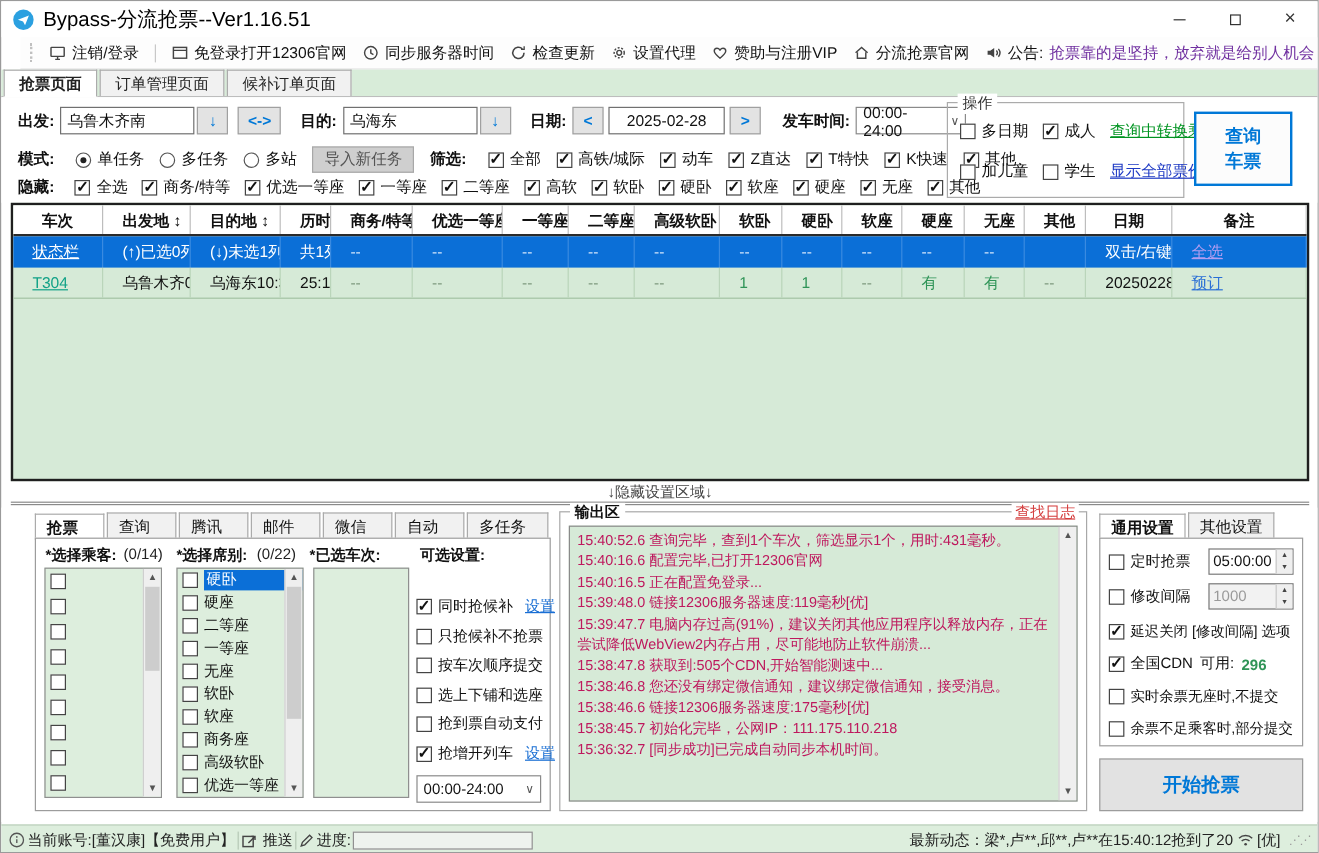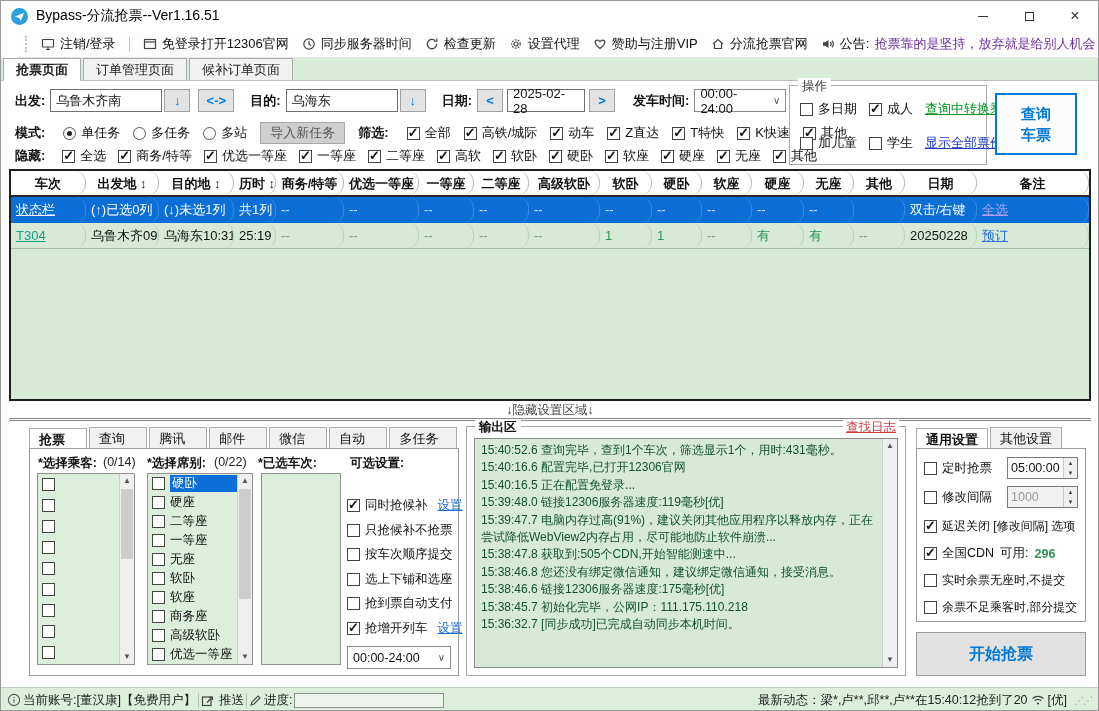--- a/index.html
+++ b/index.html
@@ -2,21 +2,21 @@
 <html><head>
 <meta charset="utf-8">
 <style>
   html,body{margin:0;padding:0;background:#e8e8e8;font-family:"Liberation Sans",sans-serif;}
   .window{position:relative;width:1099px;height:711px;background:#fff;border:1px solid #9a9a9a;box-sizing:border-box;overflow:hidden;font-size:13px;color:#111;}
   .window *{box-sizing:border-box;}
 
   
   .titlebar{position:absolute;left:0;top:0;width:100%;height:30px;display:flex;align-items:center;padding-left:10px;background:#fff;}
   .appicon{width:17px;height:17px;border-radius:50%;background:#2ba0e0;display:flex;align-items:center;justify-content:center;margin-right:8px;flex:none;}
-  .title-text{font-size:14px;color:#000;}
+  .title-text{font-size:17px;color:#000;}
   .winbtns{position:absolute;right:0;top:0;height:30px;display:flex;}
   .winbtn{width:46px;height:30px;display:flex;align-items:center;justify-content:center;color:#333;}
   .bar-min{width:10px;height:1px;background:#333;}
   .box-max{width:9px;height:9px;border:1px solid #333;}
   .x-close{font-size:16px;line-height:1;}
 
   
   .toolbar{position:absolute;left:16px;top:30px;width:100%;height:27px;display:flex;align-items:center;gap:13px;padding-left:8px;border-bottom:1px solid #e3e3e3;background:#fdfdfd;}
   .tgrip{width:3px;height:16px;border-left:2px dotted #c0c0c0;}
   .titem{display:flex;align-items:center;gap:5px;white-space:nowrap;}
@@ -46,21 +46,21 @@
   .rd.on::after{content:"";position:absolute;left:3px;top:3px;width:5px;height:5px;border-radius:50%;background:#222;}
   .glink{color:#009421;text-decoration:underline;white-space:nowrap;}
   .blink{color:#1d39c4;text-decoration:underline;white-space:nowrap;}
   .rlink{color:#d43c3c;text-decoration:underline;}
   .querybtn{position:absolute;left:994px;top:12px;width:82px;height:62px;border:2px solid #0078d7;background:#fcfcfc;color:#0078d7;font-size:15px;font-weight:700;display:flex;flex-direction:column;align-items:center;justify-content:center;line-height:21px;}
   .importbtn{height:22px;padding:0 9px;background:#cfcfcf;border:1px solid #a8a8a8;color:#555;display:flex;align-items:center;}
 
   
   .tbl{position:absolute;left:8px;top:168px;width:1082px;height:232px;border:2px solid #1f1f1f;background:#d6ead7;overflow:hidden;}
   .trow{display:grid;grid-template-columns:75px 73px 75px 42px 68px 75px 55px 55px 71px 52px 50px 50px 52px 50px 51px 72px 1fr;height:26px;line-height:25px;font-size:13px;}
-  .tcell{padding:0 5px;border-right:1px solid #bdbdbd;white-space:nowrap;overflow:hidden;border-radius:11px;}
+  .tcell{padding:0 16px;border-right:1px solid #bdbdbd;white-space:nowrap;overflow:hidden;}
   .thead{background:#fff;border-bottom:2px solid #2a2a2a;font-weight:600;}
   .thead .tcell{text-align:center;}
   .selrow{background:#0b6fd7;color:#fff;}
   .selrow .tcell{border-right:1px solid #3a8ae0;}
   .selrow .dash{color:#cfe3fa;}
   .trainrow{color:#111;border-bottom:1px solid #a3c3a3;}
   .trainrow .tcell{border-right:1px solid #bad5ba;}
   .trainrow .dash{color:#7e9a7e;}
   .grn{color:#2f9457;}
   .lnk-white{color:#fff;text-decoration:underline;}
@@ -89,21 +89,21 @@
   .sbar{position:absolute;top:0;bottom:0;right:0;width:15px;background:#efefef;border-left:1px solid #cfcfcf;}
   .sarr{position:absolute;left:0;width:14px;height:14px;text-align:center;font-size:8px;color:#555;line-height:14px;}
   .sthumb{position:absolute;left:1px;width:12px;background:#cdcdcd;}
   .optcol{position:absolute;left:317px;top:48px;width:110px;display:flex;flex-direction:column;gap:7.5px;font-size:12.5px;}
   .optlink{color:#1a6fd4;text-decoration:underline;margin-left:5px;}
 
   .outpanel{position:absolute;left:465px;top:3px;width:440px;height:250px;border:1px solid #a8a8a8;}
   .outlegend{position:absolute;top:-8px;left:8px;background:#fff;padding:0 4px;font-size:12.5px;font-weight:600;}
   .findlog{position:absolute;top:-8px;right:6px;background:#fff;padding:0 3px;font-size:12.5px;}
   .logbox{position:absolute;left:7px;right:7px;top:11px;bottom:7px;border:1px solid #8a8a8a;background:#d6ead7;padding:3px 22px 3px 6px;overflow:hidden;}
-  .logline{font-size:12px;line-height:17.4px;color:#14532d;}
+  .logline{font-size:12px;line-height:17.4px;color:#be185d;}
 
   .rpanel{position:absolute;left:915px;top:3px;width:170px;height:250px;}
   .rbox{top:22px;left:0;right:0;height:174px;}
   .rrow{display:flex;align-items:center;gap:6px;padding:0 7px;font-size:12.5px;white-space:nowrap;}
   .spin{display:flex;border:1px solid #7a7a7a;background:#fff;height:22px;margin-left:auto;}
   .spin .v{width:55px;padding:0 3px;line-height:20px;font-size:12.5px;}
   .spin.off{background:#f2f2f2;}
   .spin.off .v{color:#9a9a9a;}
   .spin .arrs{width:14px;border-left:1px solid #c9c9c9;display:flex;flex-direction:column;background:#efefef;}
   .spin .arrs span{flex:1;font-size:6px;text-align:center;line-height:10px;color:#444;}
@@ -233,21 +233,21 @@
           <span>↓</span>
         </span>
       <span class="smallbtn" style="width:36px;margin-left:8px;">&lt;-&gt;</span>
       <span class="flabel" style="margin-left:16px;">目的:</span>
       <span class="inputbox" style="width:112px;">乌海东</span>
       <span class="smallbtn" style="width:26px;margin-left:2px;">
           <span>↓</span>
         </span>
       <span class="flabel" style="margin-left:16px;">日期:</span>
       <span class="smallbtn" style="width:26px;">&lt;</span>
-      <span class="inputbox" style="width:78px;margin-left:4px;justify-content:center;">2025-02-28</span>
+      <span class="inputbox" style="width:97px;margin-left:4px;justify-content:center;">2025-02-28</span>
       <span class="smallbtn" style="width:26px;margin-left:4px;">&gt;</span>
       <span class="flabel" style="margin-left:18px;">发车时间:</span>
       <span class="combo" style="width:92px;">
         <span>00:00-24:00</span>
         <span class="caret">∨</span>
       </span>
     </div>
 
     <div class="frow" style="left:14px;top:41px;gap:13px;">
       <span class="flabel">模式:</span>

